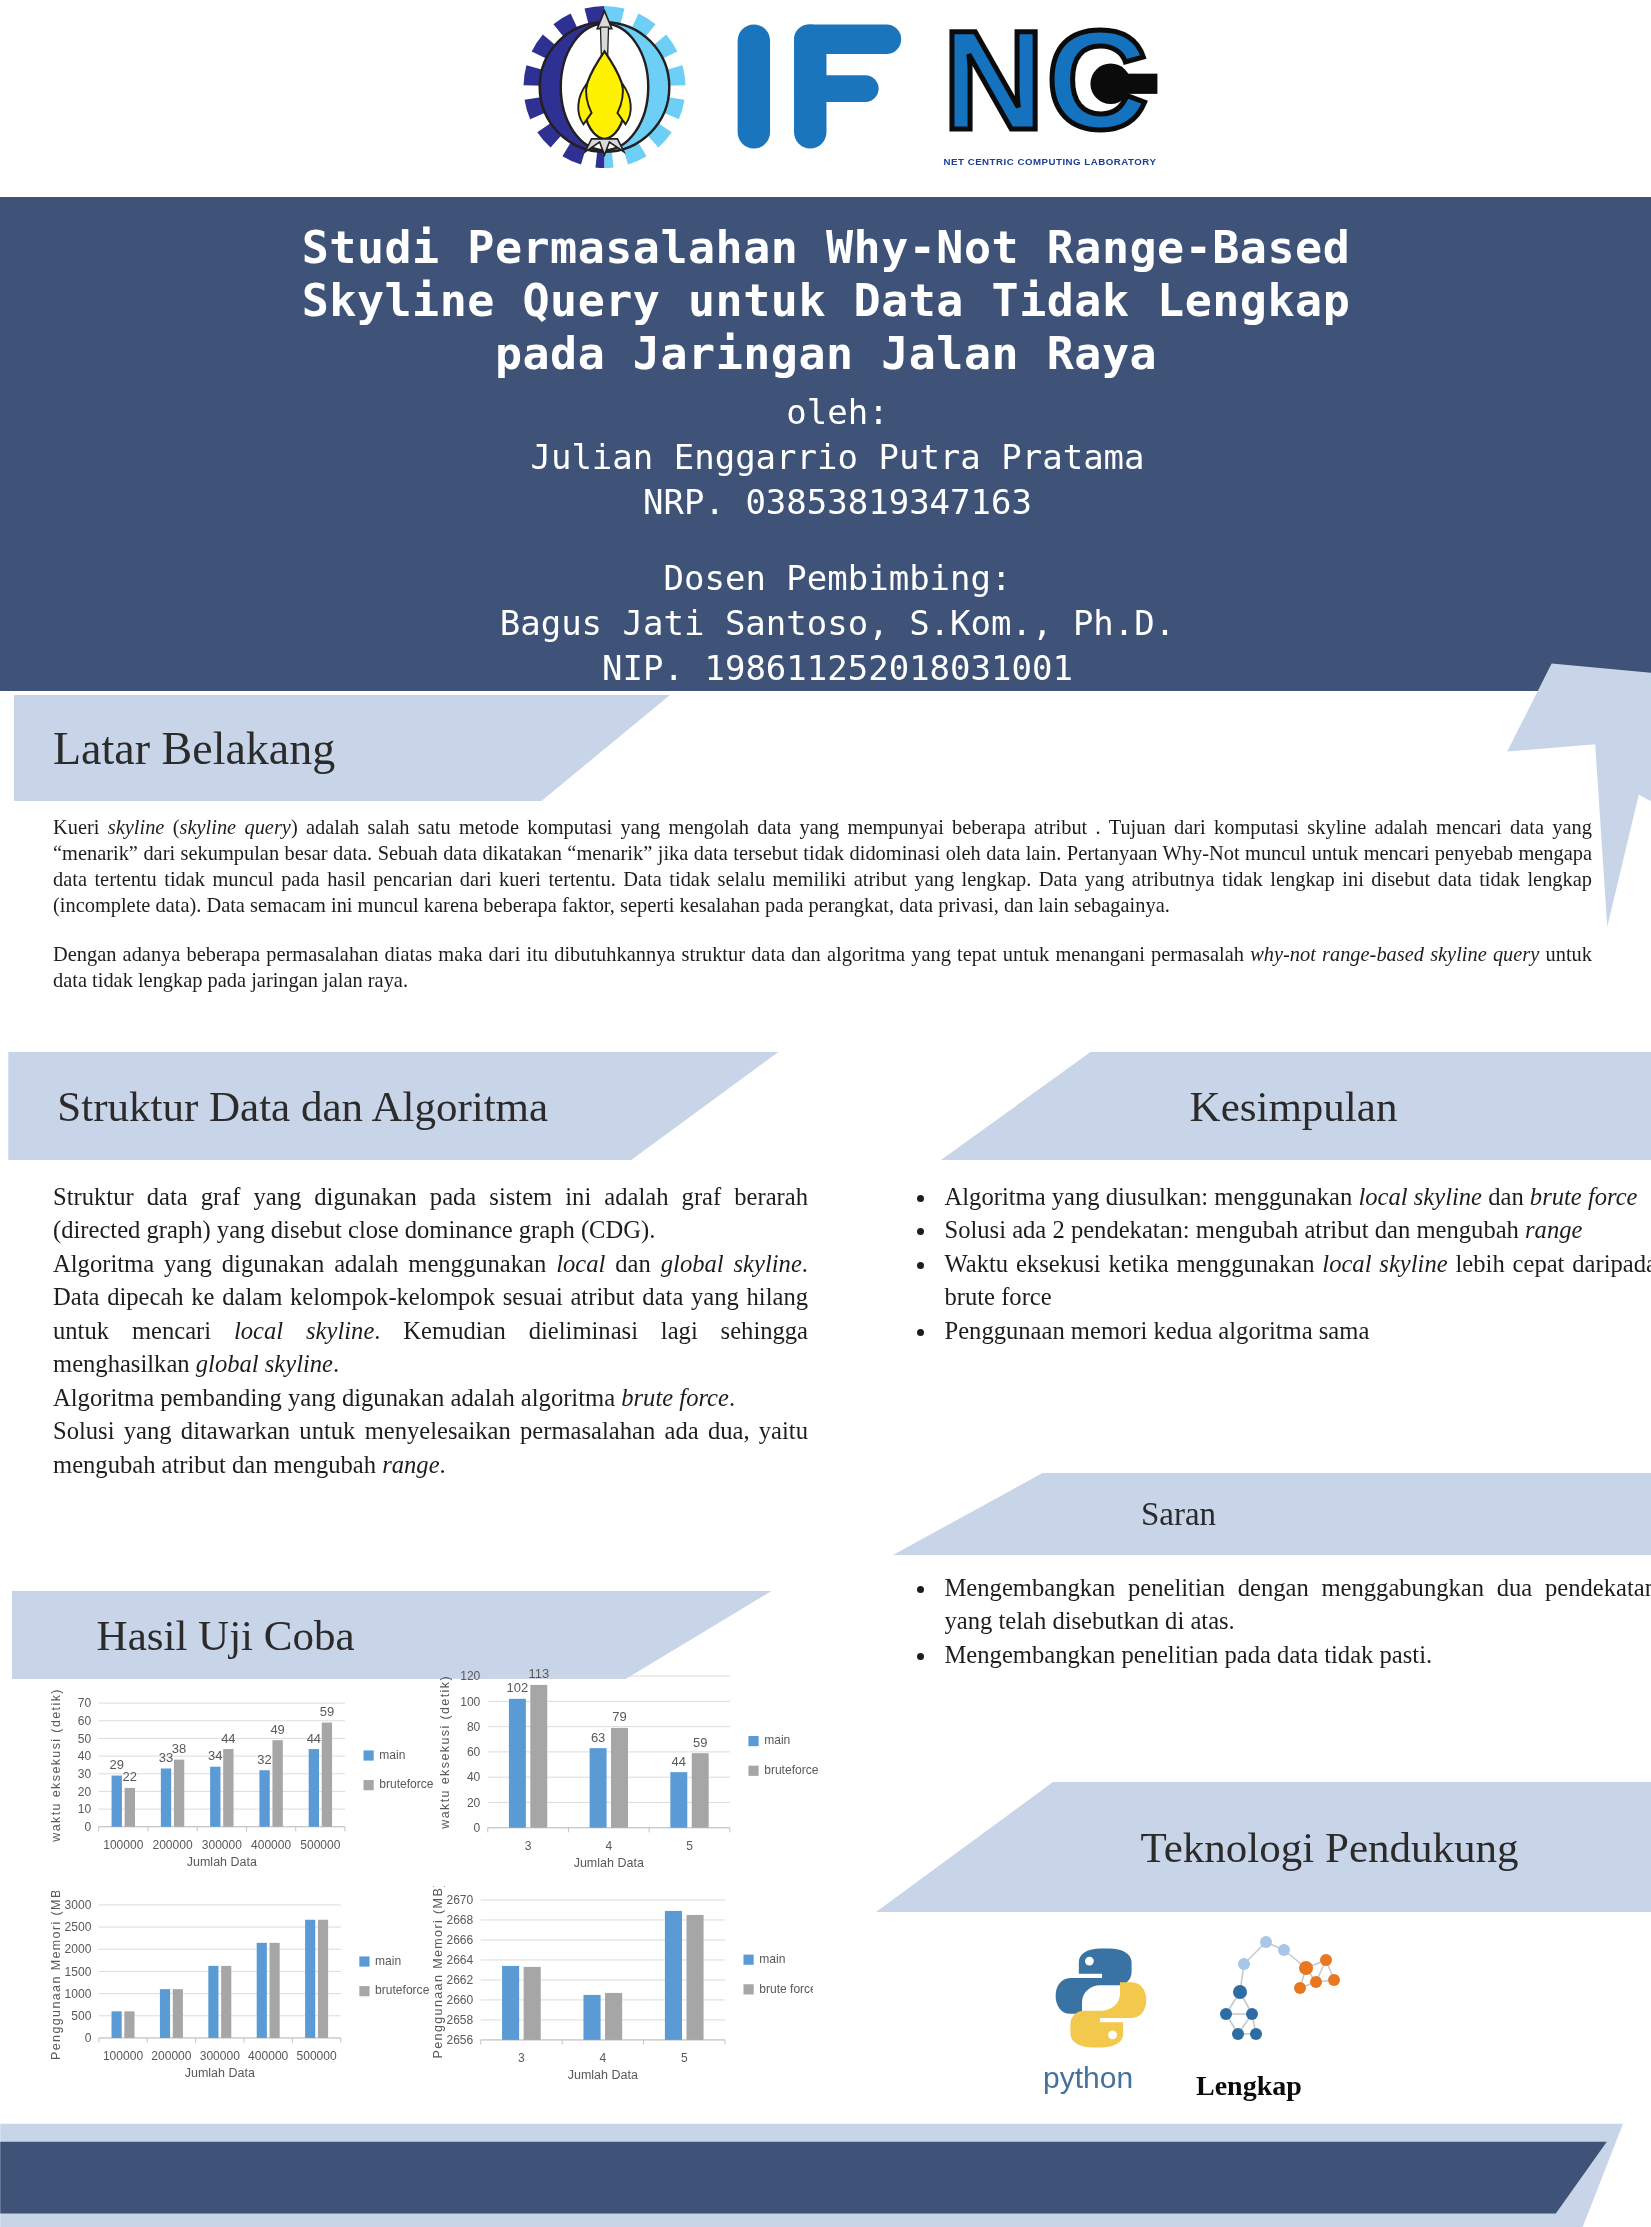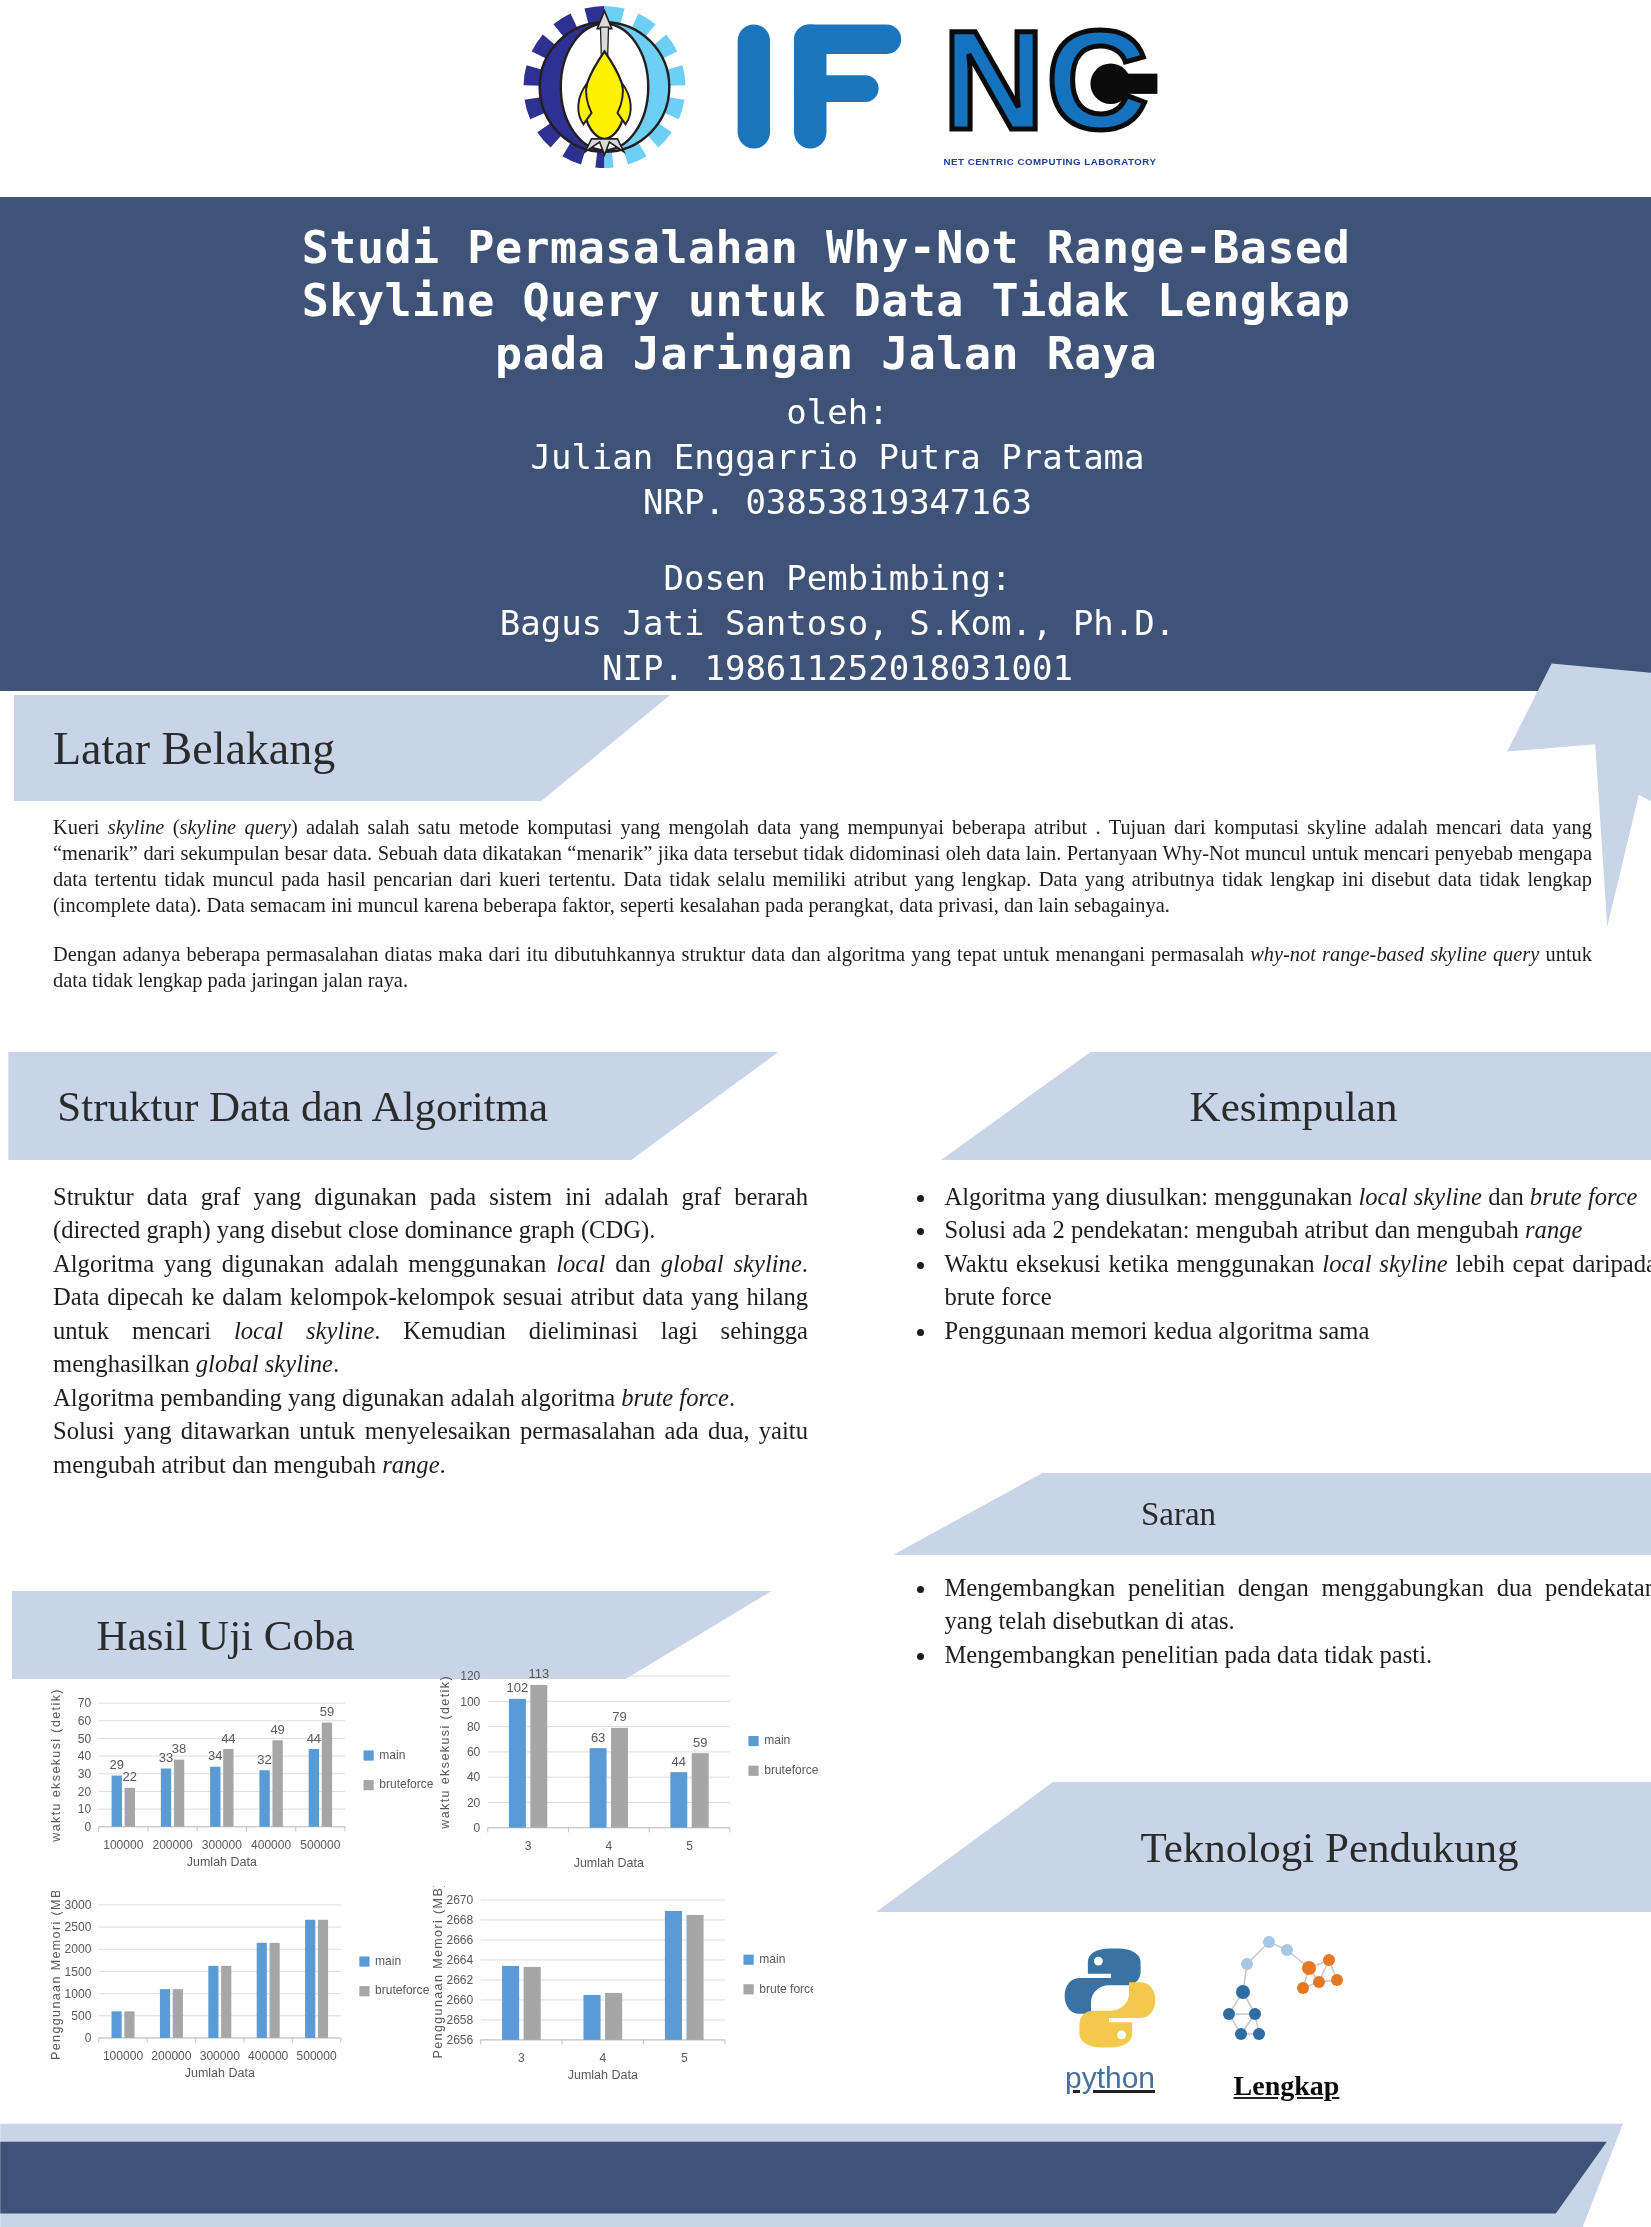--- a/index.html
+++ b/index.html
@@ -51,21 +51,21 @@
 
   
   .chart{position:absolute;}
   .chart svg{display:block;}
   #chart-0{left:44px; top:1689px;width:389px;height:188px;}
   #chart-1{left:433px;top:1662px;width:385px;height:216px;}
   #chart-2{left:44px; top:1891px;width:385px;height:197px;}
   #chart-3{left:426px;top:1886px;width:387px;height:204px;}
 
   
-  .tech{position:absolute;text-align:center;text-decoration:underline;}
+  .tech{position:absolute;}
   #tech-python {left:1043px;top:1940px;width:134px;}
   #tech-networkx{left:1196px;top:1930px;width:181px;}
   #tech-ubuntu {left:1386px;top:1937px;width:199px;}
   .tech .label-python{font-family:"Liberation Sans",sans-serif;font-size:30px;color:#45719c;margin-top:2.8px;}
   .tech .label-networkx{font-family:"Liberation Serif",serif;font-weight:bold;font-size:28px;color:#0b0b0b;margin-top:8.3px;}
   .tech .label-ubuntu{font-family:"Liberation Sans",sans-serif;font-weight:bold;font-size:36px;color:#0f0f0f;margin-top:4.6px;letter-spacing:-0.9px;}
   .tech .label-ubuntu sup{font-size:10.2px;font-weight:normal;}
 
   
   #deco-svg{position:absolute;left:0;top:0;width:1652px;height:2227px;pointer-events:none;}

